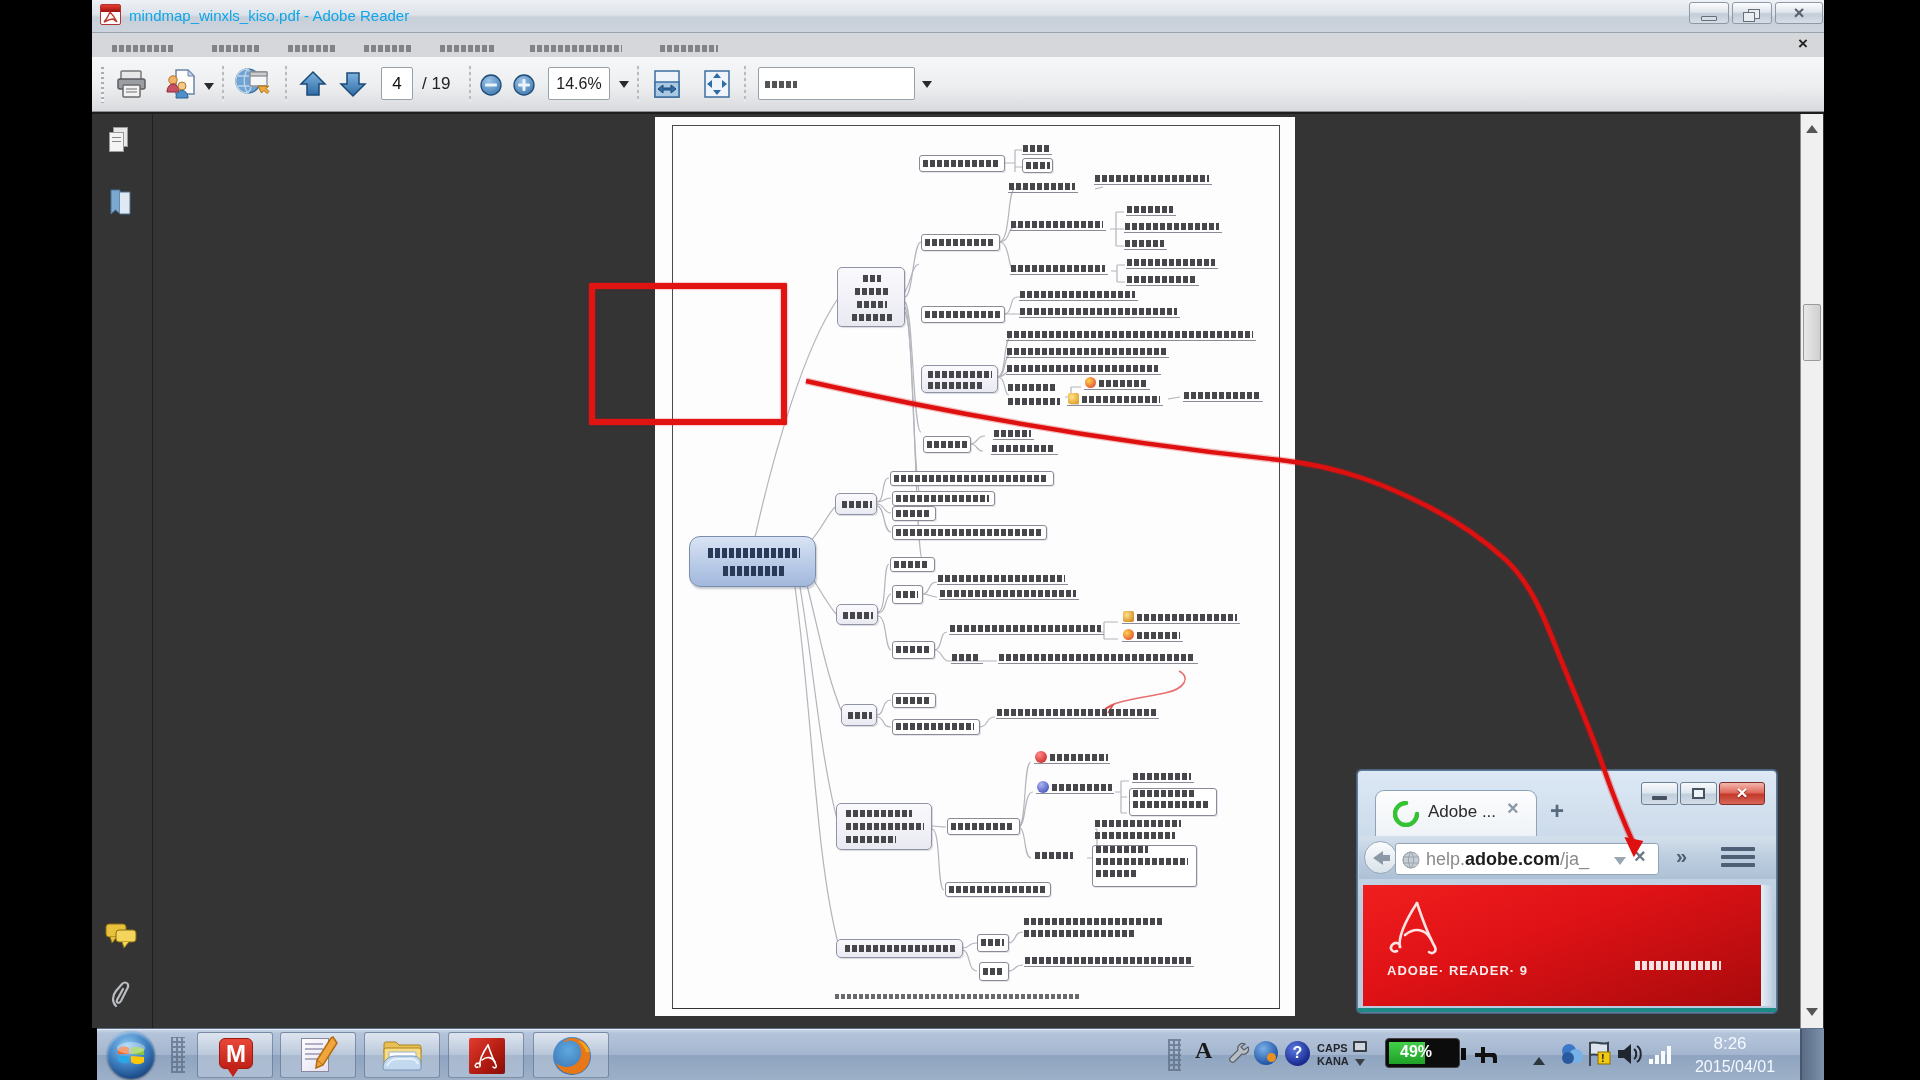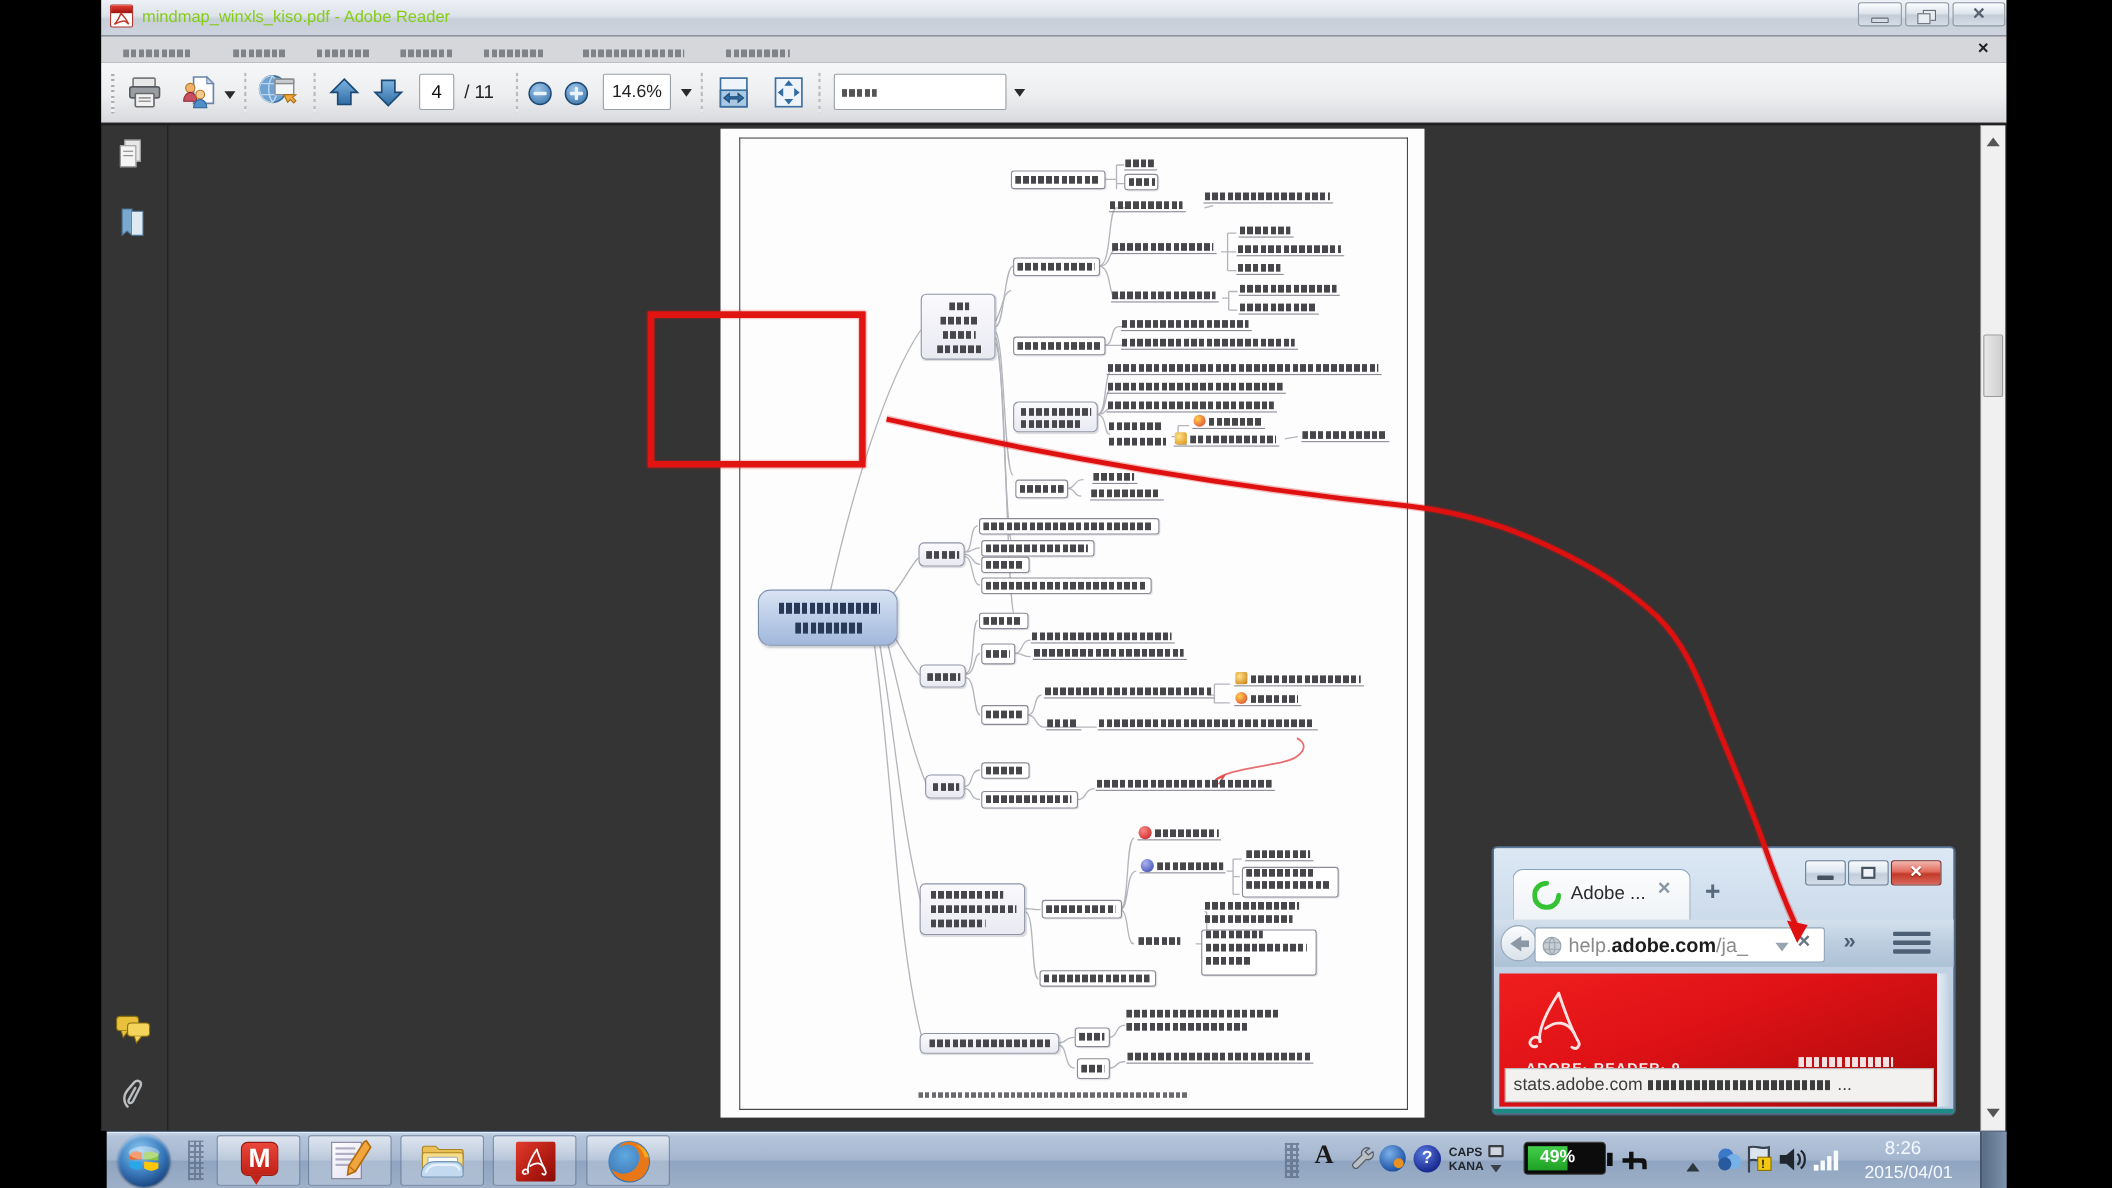--- a/index.html
+++ b/index.html
@@ -4,21 +4,21 @@
 html,body{width:1920px;height:1080px;background:#000;overflow:hidden;
  font-family:"Liberation Sans",sans-serif;position:relative}
 .abs{position:absolute}
 .g{display:inline-block;height:7px;vertical-align:middle;
  background:repeating-linear-gradient(90deg,currentColor 0 5px,transparent 5px 7px)}
 
 #win{left:92px;top:0;width:1732px;height:1028px;background:#343434}
 #titlebar{left:0;top:0;width:100%;height:33px;
  background:linear-gradient(#eef1f5 0%,#dde3ea 45%,#c7cfd9 55%,#cdd4dd 100%);
  border-bottom:1px solid #9aa2ac}
-#title{left:37px;top:7px;color:#84cc16;font-size:15px}
+#title{left:37px;top:7px;color:#0ea5e9;font-size:15px}
 #menubar{left:0;top:33px;width:100%;height:24px;background:#d5d7da;color:#808488;font-size:13px}
 #toolbar{left:0;top:57px;width:100%;height:55px;
  background:linear-gradient(#f6f7f8 0%,#eceef0 55%,#d8dadd 100%);
  border-bottom:1px solid #8c8e92}
 #tbline{left:0;top:112px;width:100%;height:2px;background:#1e1e1e}
 .sep{position:absolute;top:9px;width:2px;height:36px;
  background:repeating-linear-gradient(180deg,#b9bbbe 0 3px,#e8eaec 3px 6px)}
 
 #sideline{left:60px;top:114px;width:1px;height:914px;background:#202020}
 
@@ -118,21 +118,21 @@
   <svg class="abs" style="left:246px;top:12px" width="30" height="30" viewBox="0 0 30 30">
    <path d="M15 27 L3 15 H9 V4 H21 V15 H27 Z" fill="url(#bg2)" stroke="#1d4a75" stroke-width="1.5"></path>
    <defs>
           <linearGradient id="bg2" x1="0" y1="0" x2="0" y2="1">
             <stop offset="0" stop-color="#7db3e0"></stop>
             <stop offset="1" stop-color="#2f6ca5"></stop>
           </linearGradient>
         </defs>
   </svg>
   <div class="abs" style="left:289px;top:10px;width:32px;height:33px;background:#fff;border:1px solid #98a0a8;border-radius:2px;color:#111;font-size:17px;text-align:center;line-height:31px">4</div>
-  <div class="abs" style="left:330px;top:17px;color:#222;font-size:17px">/ 11</div>
+  <div class="abs" style="left:330px;top:17px;color:#222;font-size:17px">/ 19</div>
   <div class="sep" style="left:377px"></div>
 
   <svg class="abs" style="left:387px;top:16px" width="24" height="24" viewBox="0 0 24 24">
    <circle cx="12" cy="12" r="10" fill="url(#bg3)" stroke="#1d4a75" stroke-width="1.3"></circle>
    <rect x="6" y="10.5" width="12" height="3" rx="1" fill="#eaf2fa"></rect>
    <defs>
           <radialGradient id="bg3" cx=".4" cy=".3" r=".9">
             <stop offset="0" stop-color="#9cc4e8"></stop>
             <stop offset="1" stop-color="#2f6ca5"></stop>
           </radialGradient>
@@ -509,23 +509,20 @@
  <path d="M10 56 C6 58 2 54 5 50 C8 46 14 48 13 53 C11 44 17 28 30 8"></path>
  <path d="M30 8 C34 20 40 38 48 52 C50 56 46 60 42 57"></path>
  <path d="M18 40 C28 32 38 34 44 44"></path>
  </g>
       </svg>
    <div class="abs" style="left:24px;top:78px;color:#fbecec;font-size:13px;font-weight:bold;letter-spacing:1px">ADOBE· READER· 9</div>
    <div class="abs" style="left:272px;top:72px;color:#f6e2e2;font-size:13px"><i class="g" style="width:86px;height:9px"></i></div>
  </div>
  <div class="abs" style="left:403px;top:114px;width:11px;height:121px;background:linear-gradient(90deg,#e6eef6,#c2d2e2)"></div>
 
- <div class="abs" style="left:10px;top:200px;width:390px;height:31px;background:#f2f1ef;border:1px solid #b8b8b8;box-shadow:1px 1px 2px rgba(0,0,0,.3)">
-   <div class="abs" style="left:7px;top:6px;font-size:16px;color:#3c3c3c">stats.adobe.com <i class="g" style="width:168px;height:9px;color:#3c3c3c"></i> ...</div>
- </div>
  <div class="abs" style="left:0px;top:237px;width:418px;height:4px;background:#1d8a86"></div>
 </div>
 
 <svg class="abs" style="left:0;top:0;pointer-events:none" width="1920" height="1080" viewBox="0 0 1920 1080">
  <path d="M806 381 C970 418 1120 443 1280 460 C1345 467 1392 488 1429 507 C1460 523 1482 538 1506 560 C1530 583 1543 614 1557 650 C1572 688 1591 731 1604 769 C1614 798 1626 827 1635 847" stroke="#df1110" stroke-width="7" fill="none" stroke-opacity=".28"></path>
  <path d="M806 381 C970 418 1120 443 1280 460 C1345 467 1392 488 1429 507 C1460 523 1482 538 1506 560 C1530 583 1543 614 1557 650 C1572 688 1591 731 1604 769 C1614 798 1626 827 1635 847" stroke="#df1110" stroke-width="4.4" fill="none"></path>
  <path d="M1627 839 l14 3 l-7 12 z" fill="#df1110" stroke="#df1110" stroke-width="3"></path>
 </svg>
 <div class="abs" id="taskbar">
 

